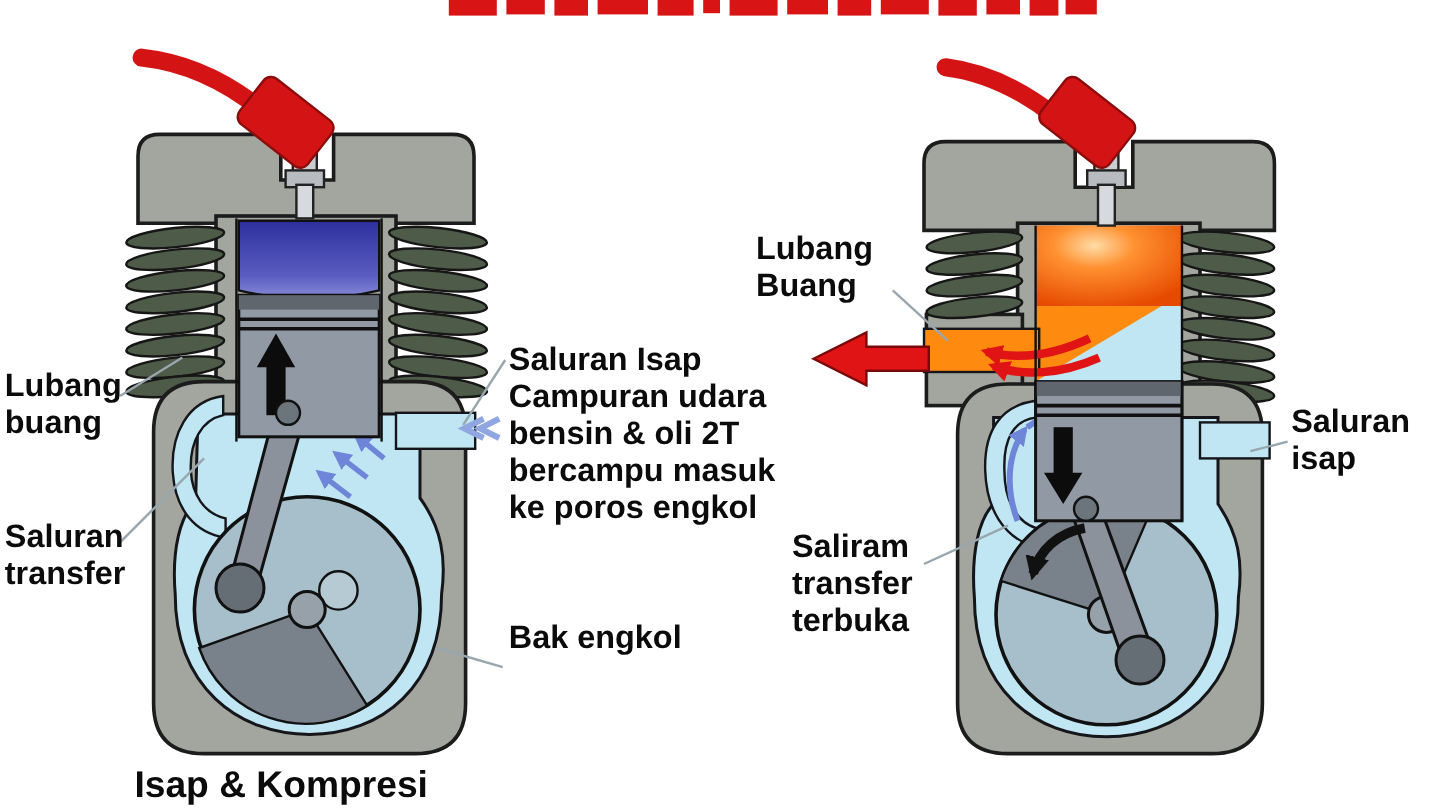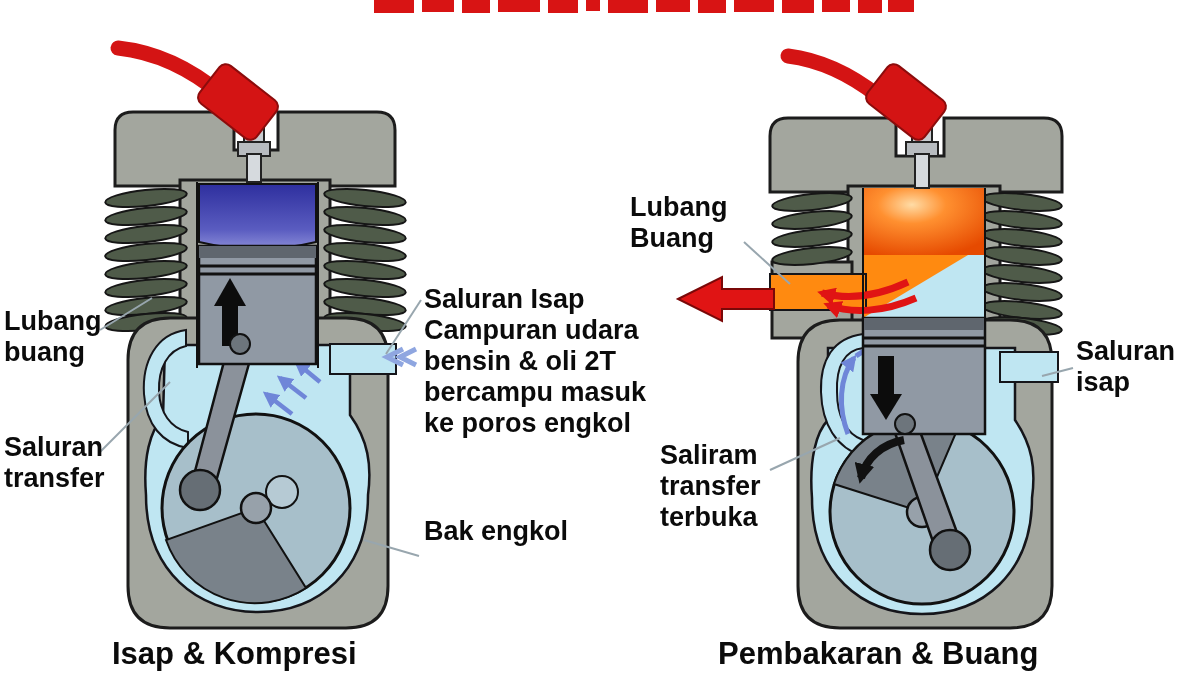--- a/index.html
+++ b/index.html
@@ -260,15 +260,14 @@
 
 <div class="lbl" style="left:1076px;top:336px;">Saluran
 isap</div>
 
 <div class="lbl" style="left:660px;top:440px;">Saliram
 transfer
 terbuka</div>
 
 <div class="caption" style="left:112px;top:636px;">Isap &amp; Kompresi</div>
 
-<div class="caption" style="left:718px;top:636px;">Pembakaran &amp; Buang</div>
 
 </div>
 
 </body></html>

